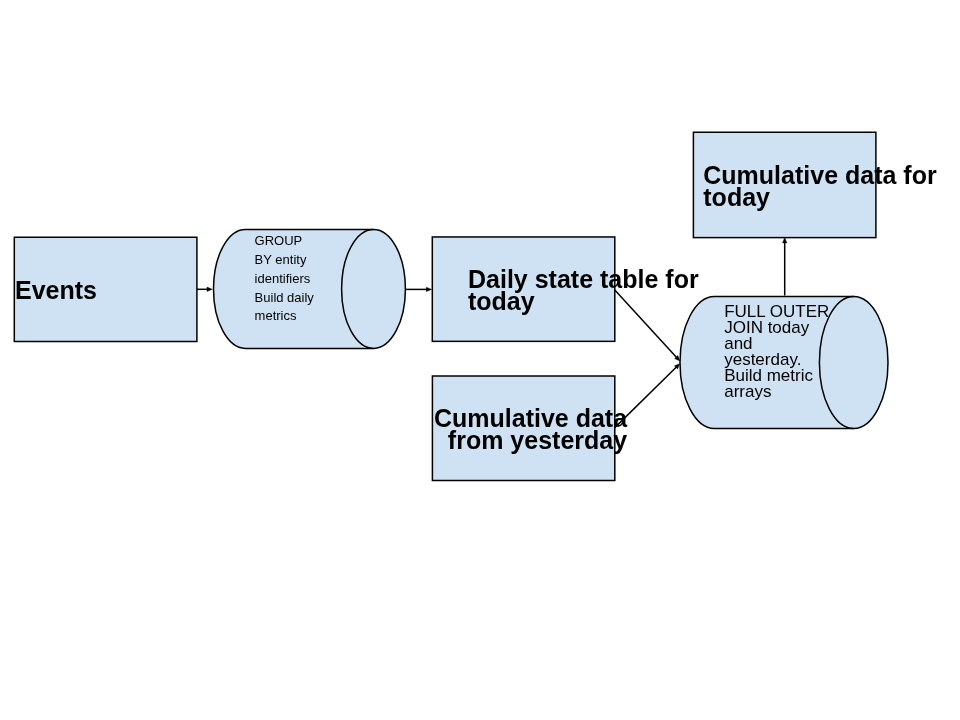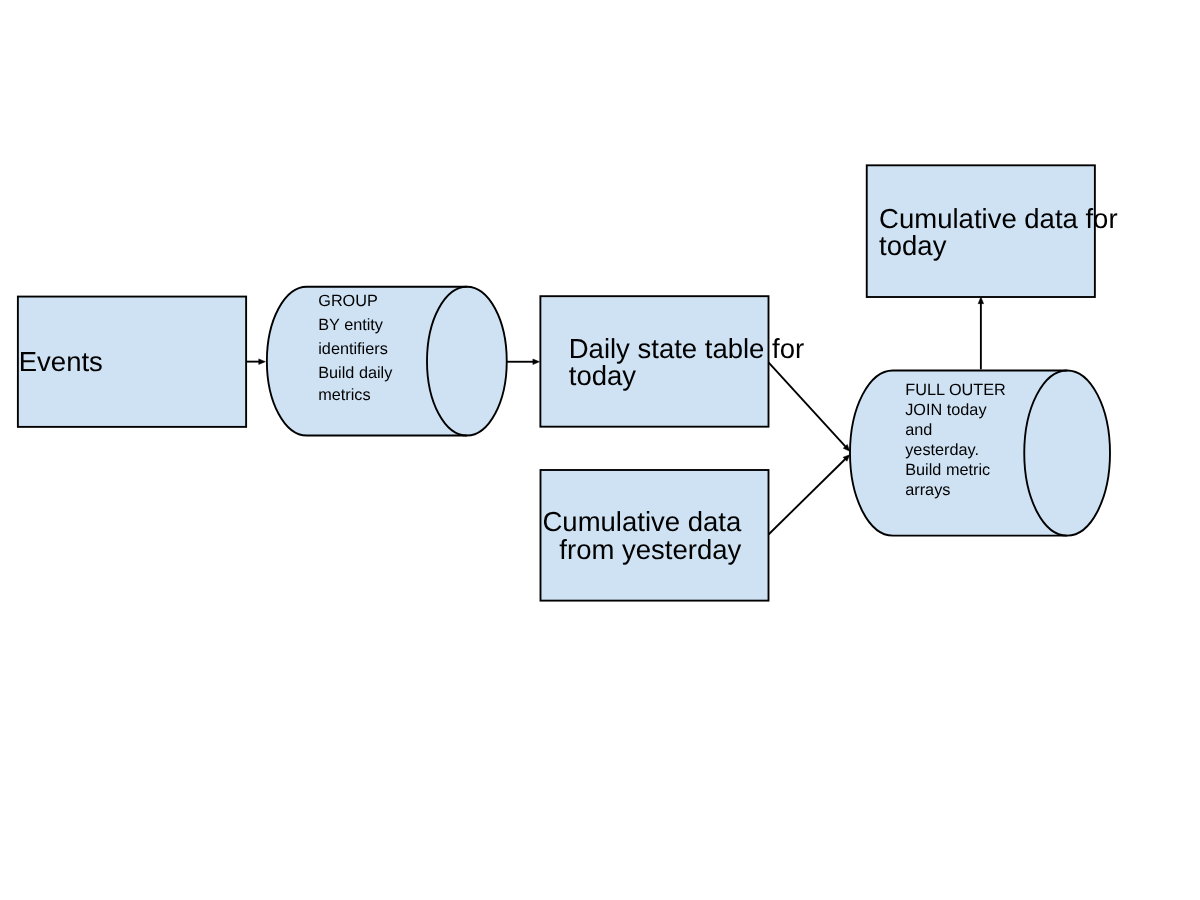--- a/index.html
+++ b/index.html
@@ -29,29 +29,30 @@
     display: block;
   }
   .node-label {
     position: absolute;
     white-space: pre;
     color: #000000;
     letter-spacing: 0;
     filter: blur(0px);
   }
   .box-label {
-    font-size: 22px;
+    font-size: 25px;
     line-height: 22.0px;
+    font-weight: bold;
   }
   .cyl-label-a {
     font-size: 13px;
     line-height: 18.9px;
   }
   .cyl-label-b {
-    font-size: 13px;
+    font-size: 17px;
     line-height: 16px;
   }
 </style>
 </head>
 <body>
 
 <div id="canvas">
 
   <svg class="layer" viewBox="0 0 960 720">
     <g fill="#cfe2f3" stroke="#000000" stroke-width="1.5" stroke-linejoin="miter">
@@ -90,21 +91,21 @@
       </g>
     </g>
   </svg>
 
   <div class="node-label box-label" style="left:15px; top:279.45px;">Events</div>
   <div class="node-label cyl-label-a" style="left:254.6px; top:231.8px;">GROUP
 BY entity
 identifiers
 Build daily
 metrics</div>
-  <div class="node-label box-label" style="left:455px; top:268.45px;">Daily state table for
+  <div class="node-label box-label" style="left:468px; top:268.45px;">Daily state table for
 today</div>
   <div class="node-label box-label" style="left:434px; top:407.35px;text-align:right;">Cumulative data
 from yesterday</div>
   <div class="node-label cyl-label-b" style="left:724.2px; top:303.5px;">FULL OUTER
 JOIN today
 and
 yesterday.
 Build metric
 arrays</div>
   <div class="node-label box-label" style="left:703.3px; top:164.4px;">Cumulative data for

